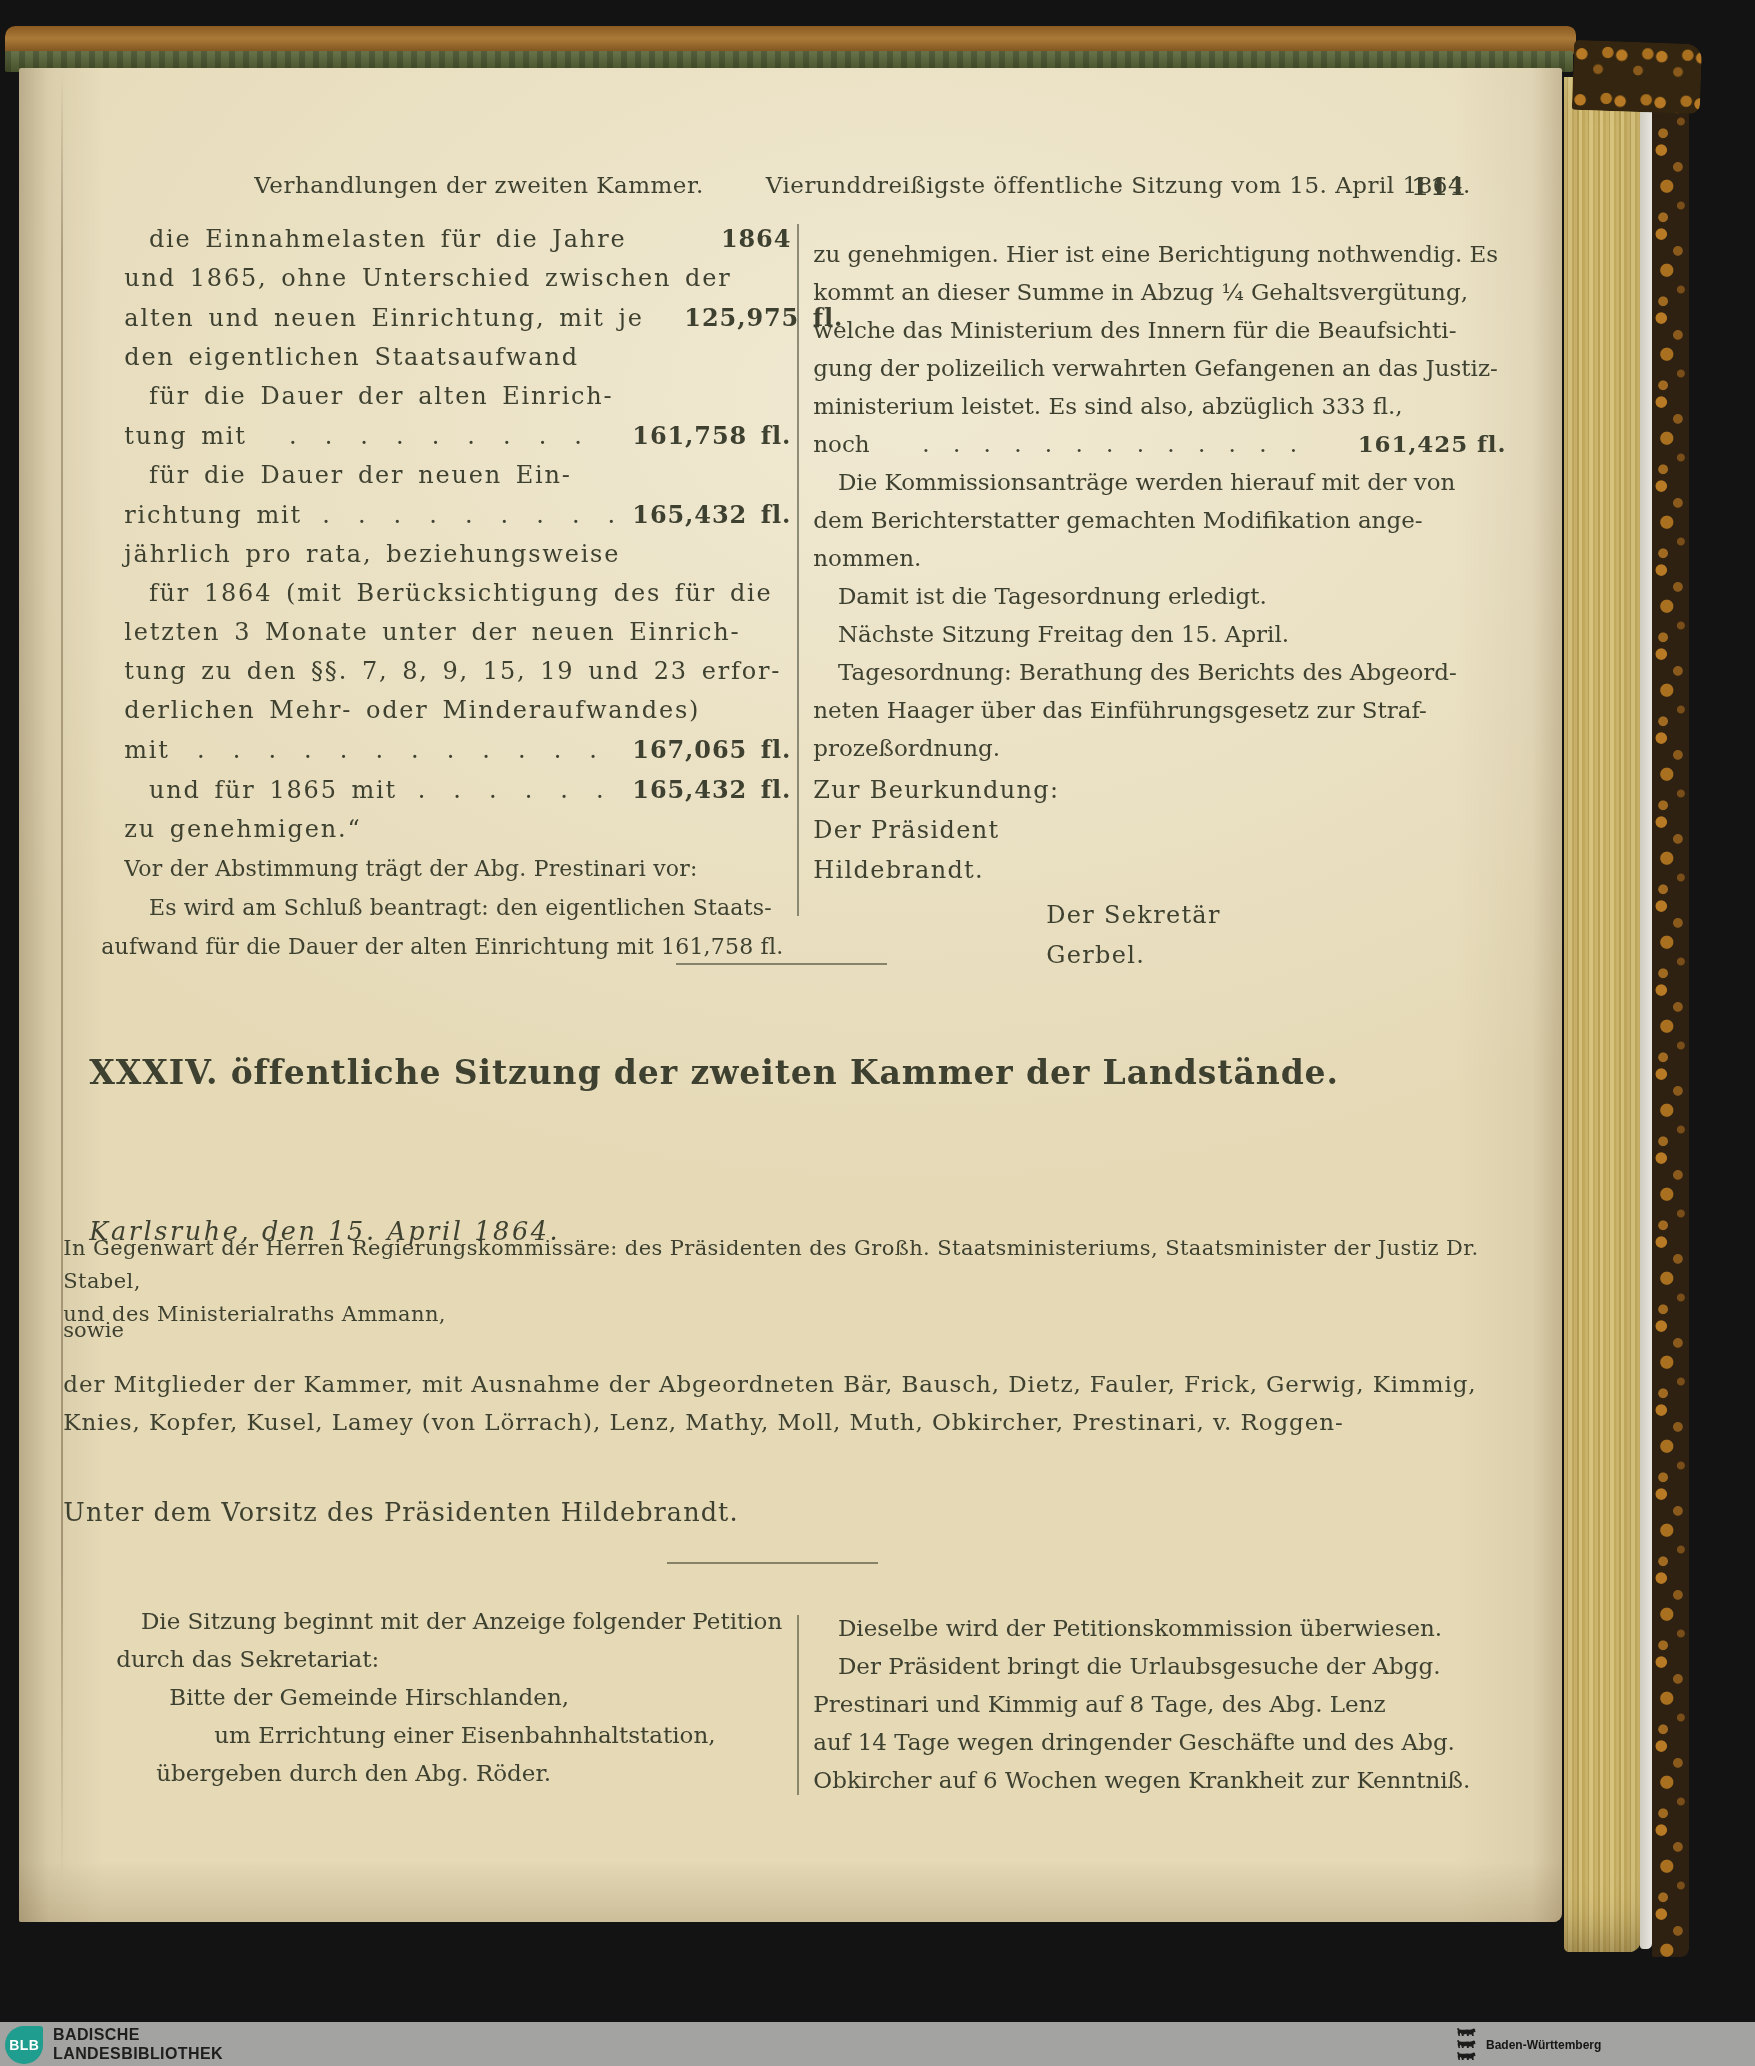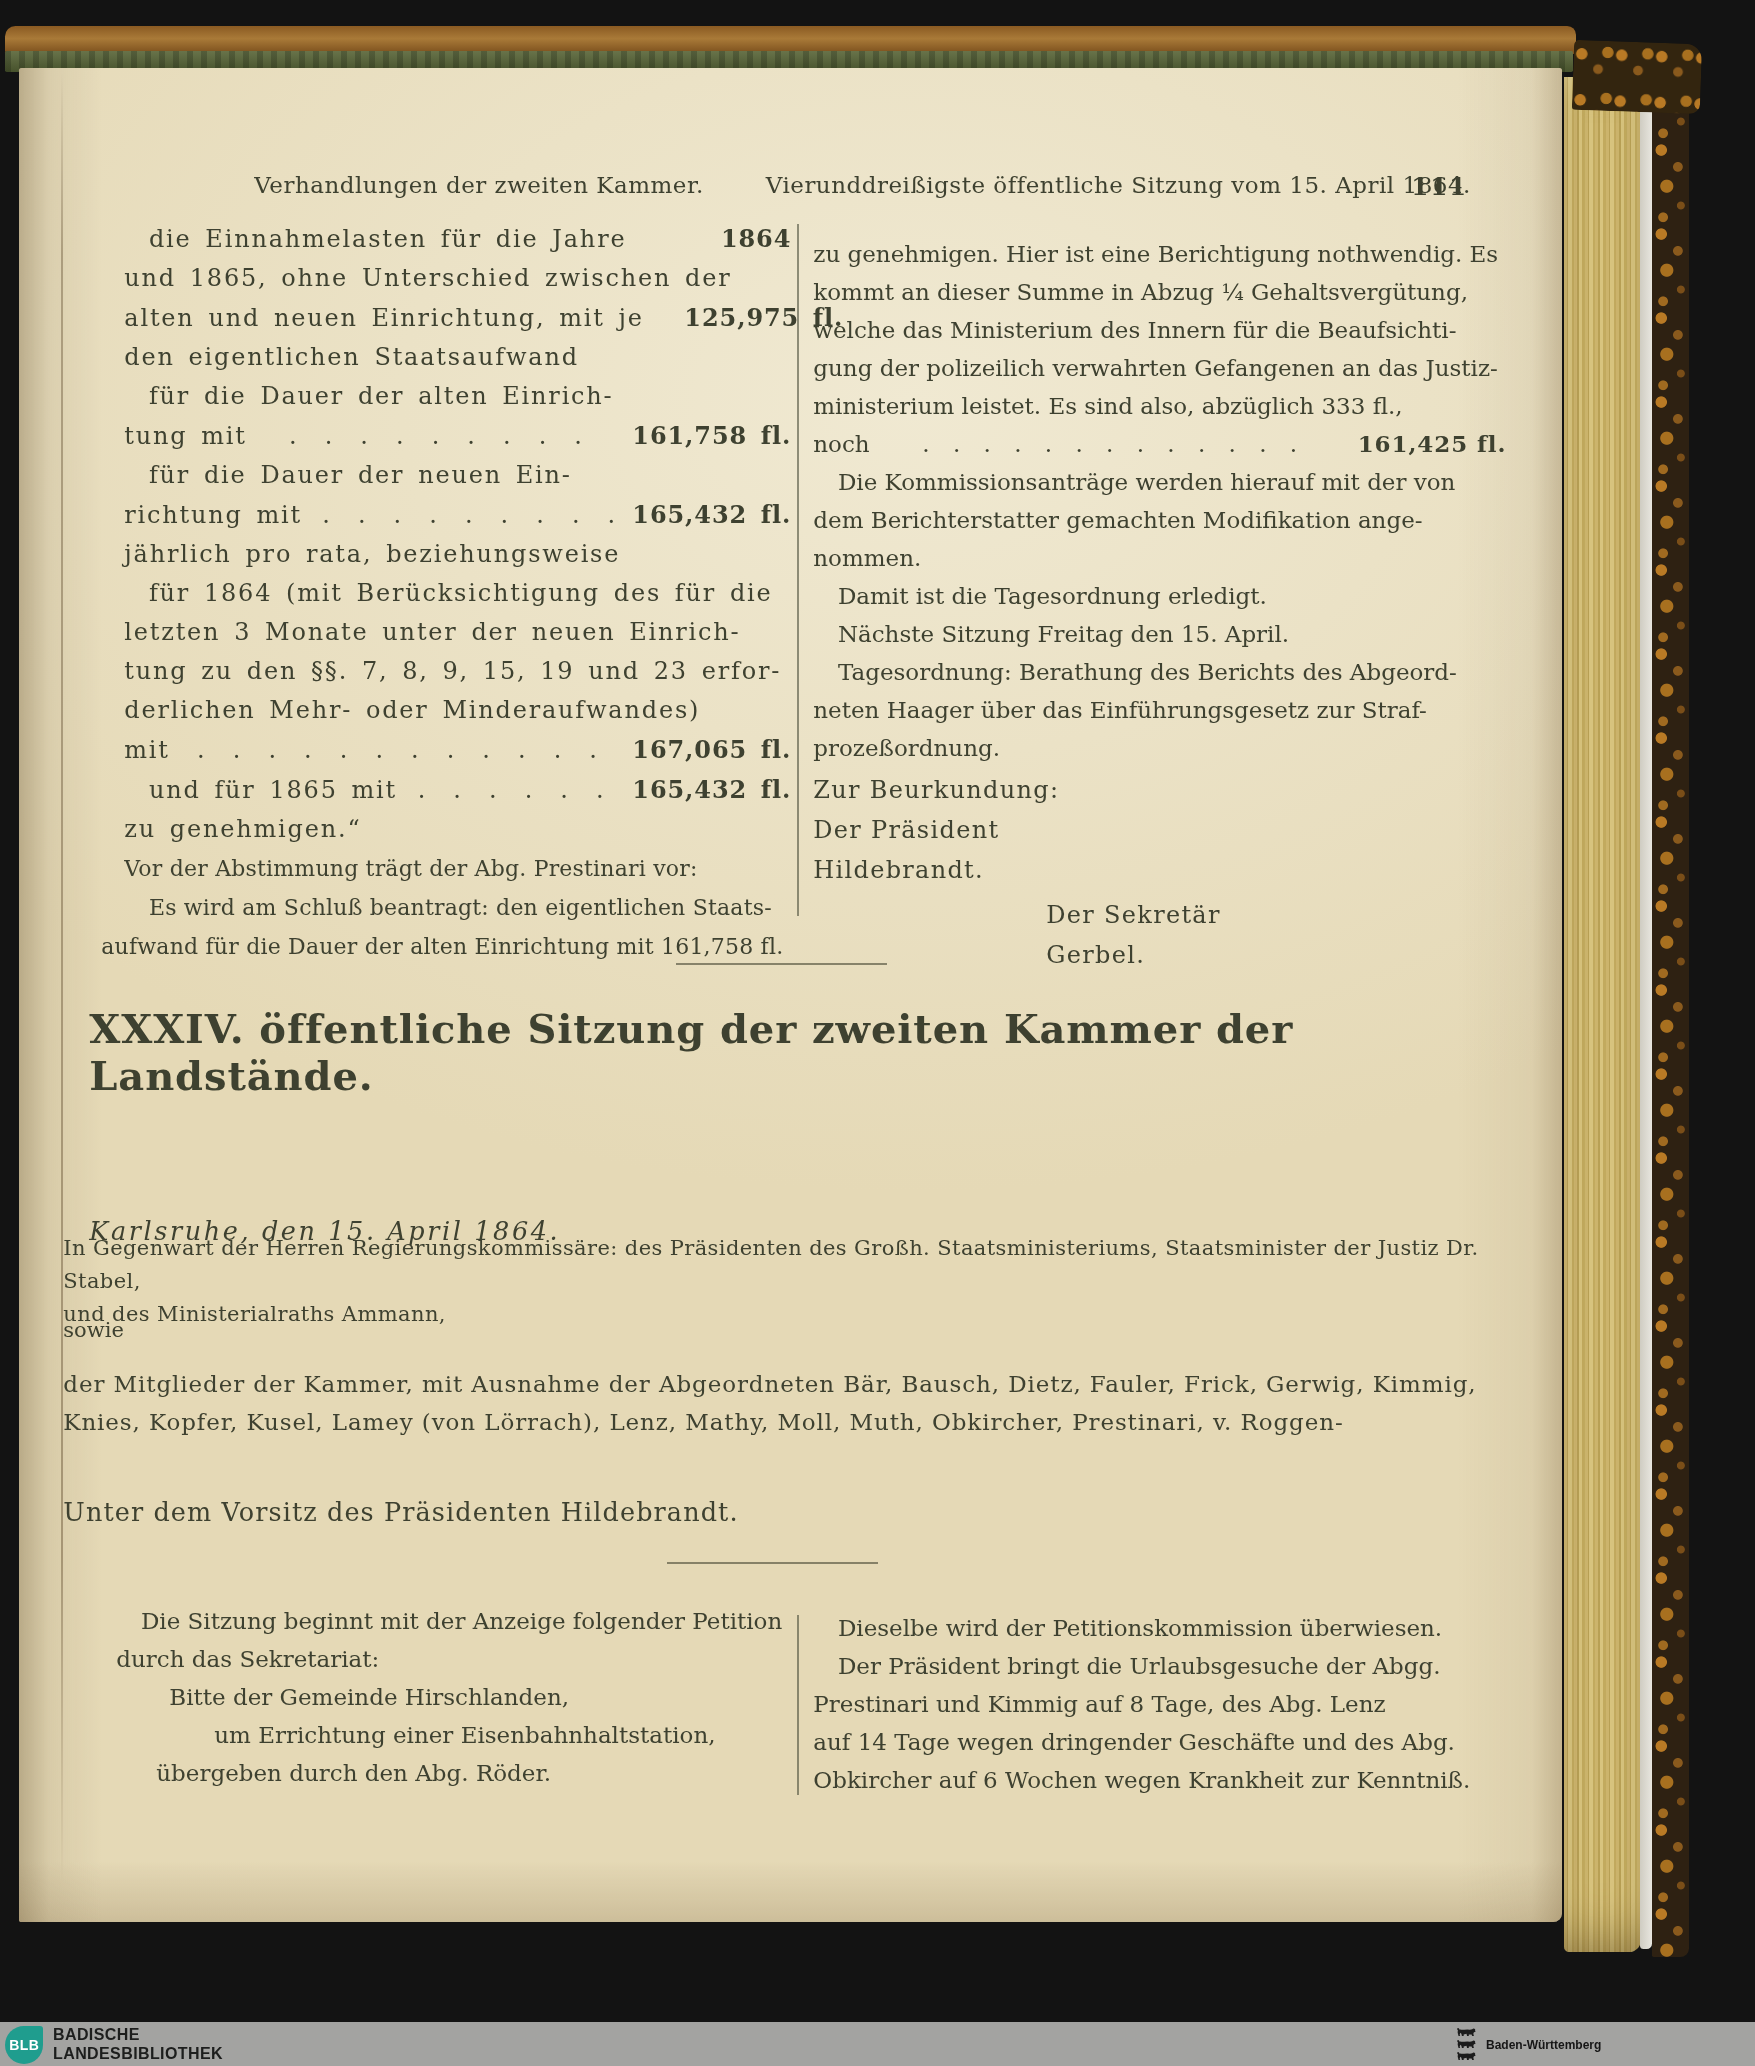--- a/index.html
+++ b/index.html
@@ -91,21 +91,21 @@
   .outd{margin-left:-23px;}
   .running-header{left:235px;top:104px;font-size:23px;letter-spacing:0.5px;display:flex;gap:62px;white-space:nowrap;}
   .pageno{left:1392px;top:104px;font-size:24.6px;font-weight:700;letter-spacing:1.8px;}
   .col-left-top{left:105px;top:151px;width:667px;font-size:24px;}
   .col-right-top{left:794px;top:167px;width:693px;font-size:23px;}
   .col-right-top .ln{line-height:38px;}
   .vrule-top{left:778px;top:156px;height:692px;width:1.8px;background:rgba(62,65,48,.55);}
   .attest-main{left:794px;top:702px;width:527px;font-size:24px;line-height:40px;letter-spacing:1.3px;}
   .attest-sec{left:1027px;top:827px;width:369px;font-size:24px;line-height:40px;letter-spacing:1.3px;}
   .hr-short{height:1.8px;background:rgba(70,70,50,.6);width:211px;}
-  .session-heading{left:70px;top:937px;width:1492px;font-size:40px;font-weight:700;letter-spacing:0.9px;}
+  .session-heading{left:70px;top:985px;width:1492px;font-size:33px;font-weight:700;letter-spacing:0.9px;}
   .dateline{left:70px;top:1148px;width:1492px;font-size:25.5px;letter-spacing:2.6px;font-style:italic;}
   .presence{left:44px;top:1164px;width:1475px;font-size:21px;line-height:33px;letter-spacing:0.4px;}
   .sowie{left:44px;top:1250px;width:1475px;font-size:21px;}
   .members{left:44px;top:1297px;width:1475px;font-size:23px;line-height:38px;letter-spacing:0.9px;}
   .chair{left:44px;top:1429px;width:1475px;font-size:25.5px;letter-spacing:1.1px;}
   .col-left-bot{left:97px;top:1534px;width:671px;font-size:23px;}
   .col-left-bot .ln,.col-right-bot .ln{line-height:38px;}
   .col-right-bot{left:794px;top:1541px;width:693px;font-size:23px;}
   .vrule-bot{left:778px;top:1547px;height:180px;width:1.8px;background:rgba(62,65,48,.55);}
   

